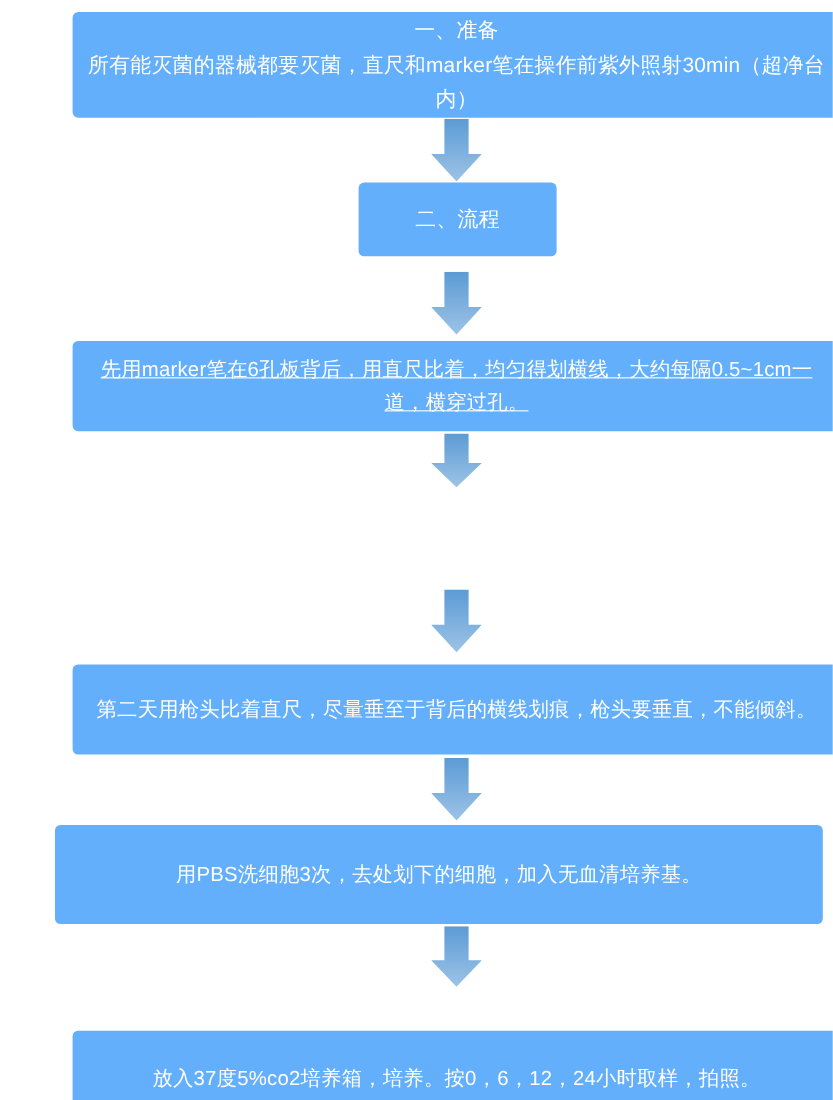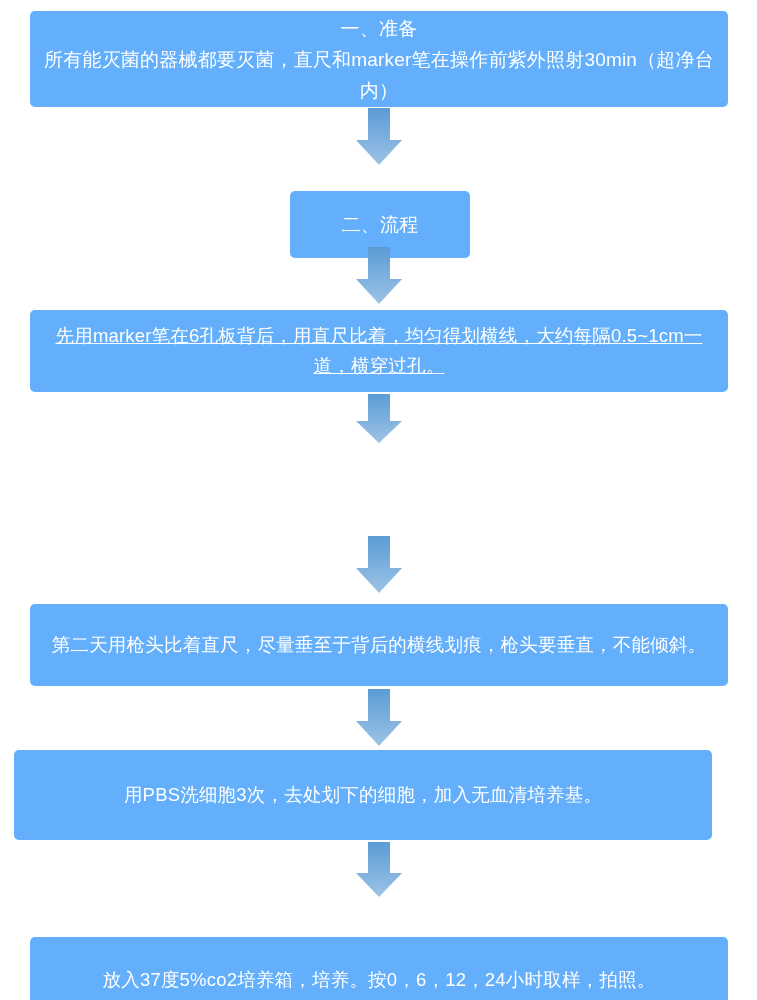--- a/index.html
+++ b/index.html
@@ -12,20 +12,21 @@
     width: 757px;
     height: 1000px;
     font-family: "Liberation Sans", "DejaVu Sans", sans-serif;
     overflow: hidden;
   }
   #flowchart {
     position: relative;
     width: 676px;
     height: 1000px;
     box-sizing: border-box;
+    margin-left: 36px;
   }
   .node {
     position: absolute;
     background: #63AFFB;
     border-radius: 5px;
     color: #ffffff;
     display: flex;
     align-items: center;
     justify-content: center;
     text-align: center;
@@ -61,21 +62,21 @@
   <svg class="arrow" style="left:356px; top:108px;" width="46" height="58" viewBox="0 0 46 58">
     <defs>
       <linearGradient id="ag1" x1="0" y1="0" x2="0" y2="1">
         <stop offset="0%" stop-color="#5B9BD5"></stop>
         <stop offset="100%" stop-color="#9DC3E6"></stop>
       </linearGradient>
     </defs>
     <polygon points="12,0 34,0 34,32 46,32 23,57 0,32 12,32" fill="url(#ag1)"></polygon>
   </svg>
 
-  <div class="node node-heading" style="left:290px; top:191px; width:180px; height:67px;">
+  <div class="node node-heading" style="left:290px; top:166px; width:180px; height:67px;">
     <div class="node-text">二、流程</div>
   </div>
 
   <svg class="arrow" style="left:356px; top:247px;" width="46" height="58" viewBox="0 0 46 58">
     <defs>
       <linearGradient id="ag2" x1="0" y1="0" x2="0" y2="1">
         <stop offset="0%" stop-color="#5B9BD5"></stop>
         <stop offset="100%" stop-color="#9DC3E6"></stop>
       </linearGradient>
     </defs>

